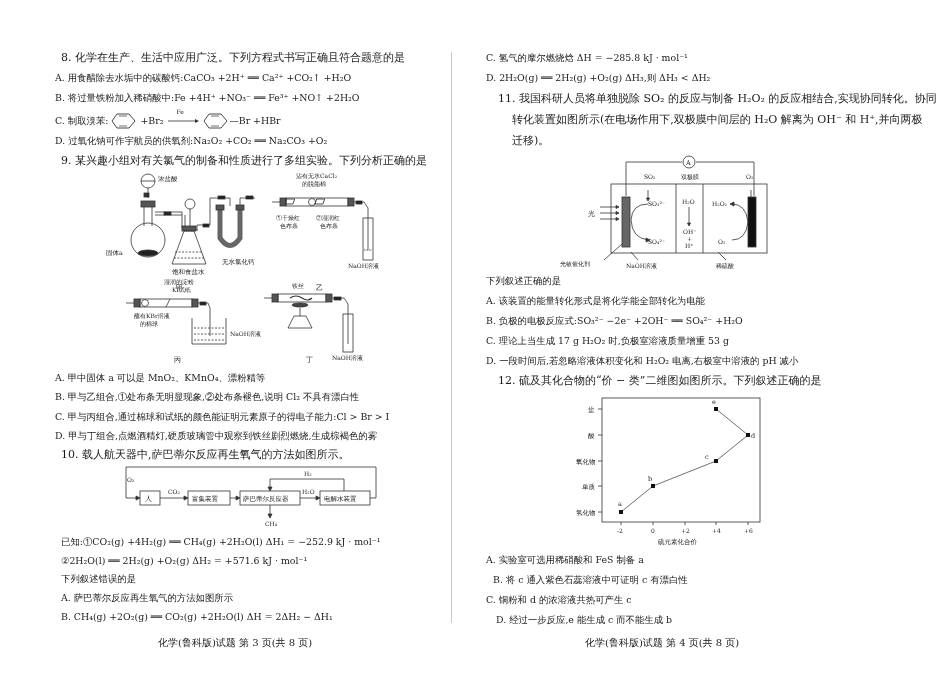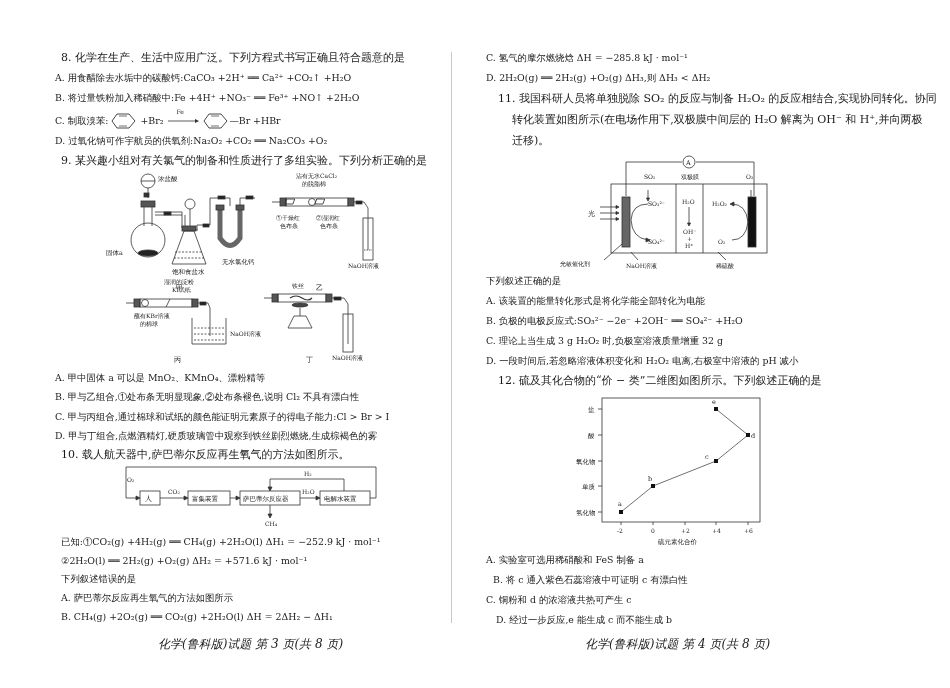--- a/index.html
+++ b/index.html
@@ -2,21 +2,21 @@
 <html><head>
 <meta charset="utf-8">
 <style>
   html, body { margin: 0; padding: 0; background: #ffffff; }
   body { width: 950px; height: 688px; position: relative; overflow: hidden;
          font-family: "DejaVu Serif", "Liberation Serif", serif; color: #1a1a1a; font-size: 9.5px; }
   .line { position: absolute; white-space: nowrap; line-height: 12px; }
   .q { font-size: 11px; margin-left: 26px; }
   .opt { font-size: 9.4px; }
   .divider { position: absolute; left: 451px; top: 52px; width: 1px; height: 571px; background: #c8c8c8; }
-  .footer { position: absolute; font-size: 12px; white-space: nowrap; font-style: italic; }
+  .footer { position: absolute; font-size: 10px; white-space: nowrap; }
   svg text { font-family: "DejaVu Serif", "Liberation Serif", serif; fill: #222; }
   .fig { position: absolute; }
 </style>
 </head>
 <body>
 
 <div class="line q" style="left:35px;top:52px;">8. 化学在生产、生活中应用广泛。下列方程式书写正确且符合题意的是</div>
 <div class="line opt" style="left:55px;top:72px;">A. 用食醋除去水垢中的碳酸钙:CaCO₃ +2H⁺ ══ Ca²⁺ +CO₂↑ +H₂O</div>
 <div class="line opt" style="left:55px;top:92px;">B. 将过量铁粉加入稀硝酸中:Fe +4H⁺ +NO₃⁻ ══ Fe³⁺ +NO↑ +2H₂O</div>
 <div class="line opt" style="left:55px;top:113px;">
@@ -251,21 +251,21 @@
   <text x="152" y="54" font-size="6">H₂O₂</text>
   <text x="158" y="92" font-size="6">O₂</text>
   <text x="0" y="114" font-size="6">光敏催化剂</text>
   <text x="66" y="116" font-size="6">NaOH溶液</text>
   <text x="156" y="116" font-size="6">稀硫酸</text>
 </svg>
 
 <div class="line opt" style="left:486px;top:275px;">下列叙述正确的是</div>
 <div class="line opt" style="left:486px;top:295px;">A. 该装置的能量转化形式是将化学能全部转化为电能</div>
 <div class="line opt" style="left:486px;top:315px;">B. 负极的电极反应式:SO₃²⁻ −2e⁻ +2OH⁻ ══ SO₄²⁻ +H₂O</div>
-<div class="line opt" style="left:486px;top:335px;">C. 理论上当生成 3 g H₂O₂ 时,负极室溶液质量增重 32 g</div>
+<div class="line opt" style="left:486px;top:335px;">C. 理论上当生成 17 g H₂O₂ 时,负极室溶液质量增重 53 g</div>
 <div class="line opt" style="left:486px;top:355px;">D. 一段时间后,若忽略溶液体积变化和 H₂O₂ 电离,右极室中溶液的 pH 减小</div>
 <div class="line q" style="left:472px;top:375px;">12. 硫及其化合物的“价 − 类”二维图如图所示。下列叙述正确的是</div>
 
 <svg class="fig" style="left:576px;top:394px;" width="200" height="152" viewBox="0 0 200 152">
   <g stroke="#333" fill="none" stroke-width="0.8">
     <rect x="26" y="4" width="158" height="124"></rect>
     <line x1="22" y1="15" x2="26" y2="15"></line>
     <line x1="22" y1="41" x2="26" y2="41"></line>
     <line x1="22" y1="67" x2="26" y2="67"></line>
     <line x1="22" y1="92" x2="26" y2="92"></line>

